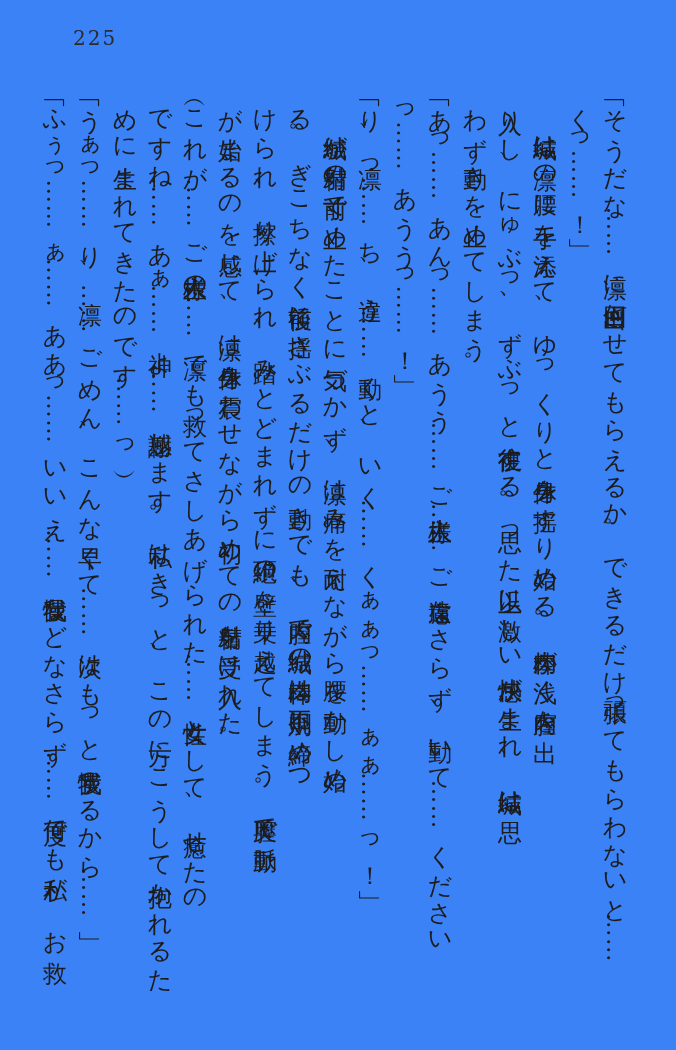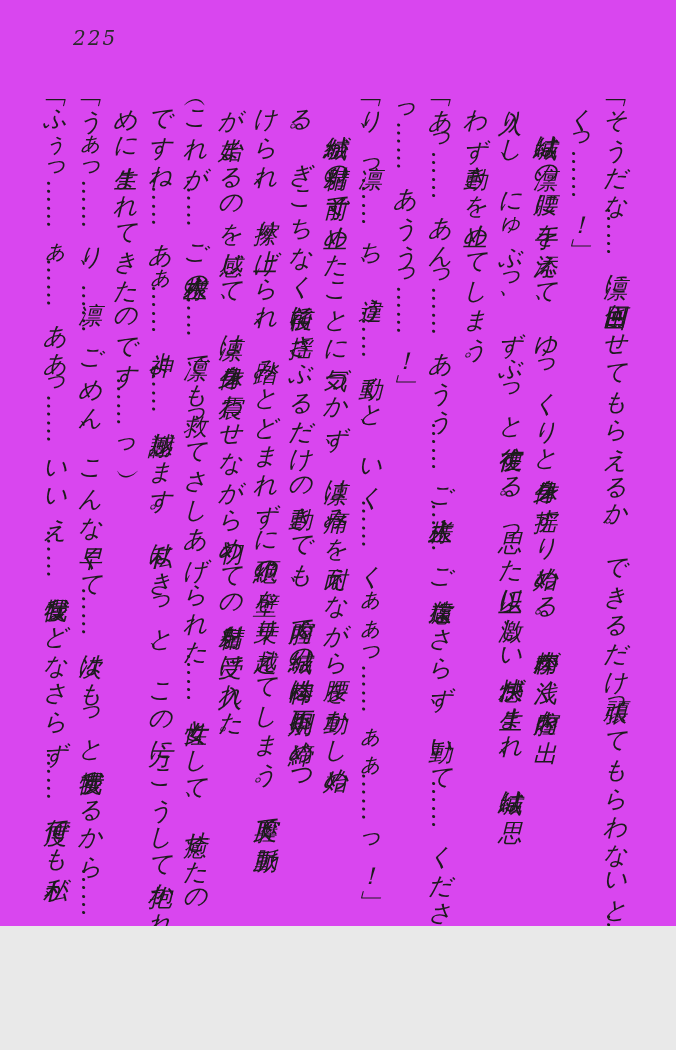--- a/index.html
+++ b/index.html
@@ -3,25 +3,24 @@
 <meta charset="utf-8">
 <style>
   html, body {
     margin: 0;
     padding: 0;
     background: #e9e9e9;
   }
   .page {
     position: relative;
     width: 676px;
-    height: 926px;
-    background: #d946ef;
+    height: 1050px;
+    background: #3b82f6;
     overflow: hidden;
     font-family: "DejaVu Serif", "Liberation Serif", serif;
-    font-style: italic;
   }
   .page-number {
     position: absolute;
     top: 26px;
     left: 73px;
     font-size: 20px;
     color: #2b2b2b;
     letter-spacing: 2px;
     font-family: "DejaVu Serif", "Liberation Serif", serif;
   }

